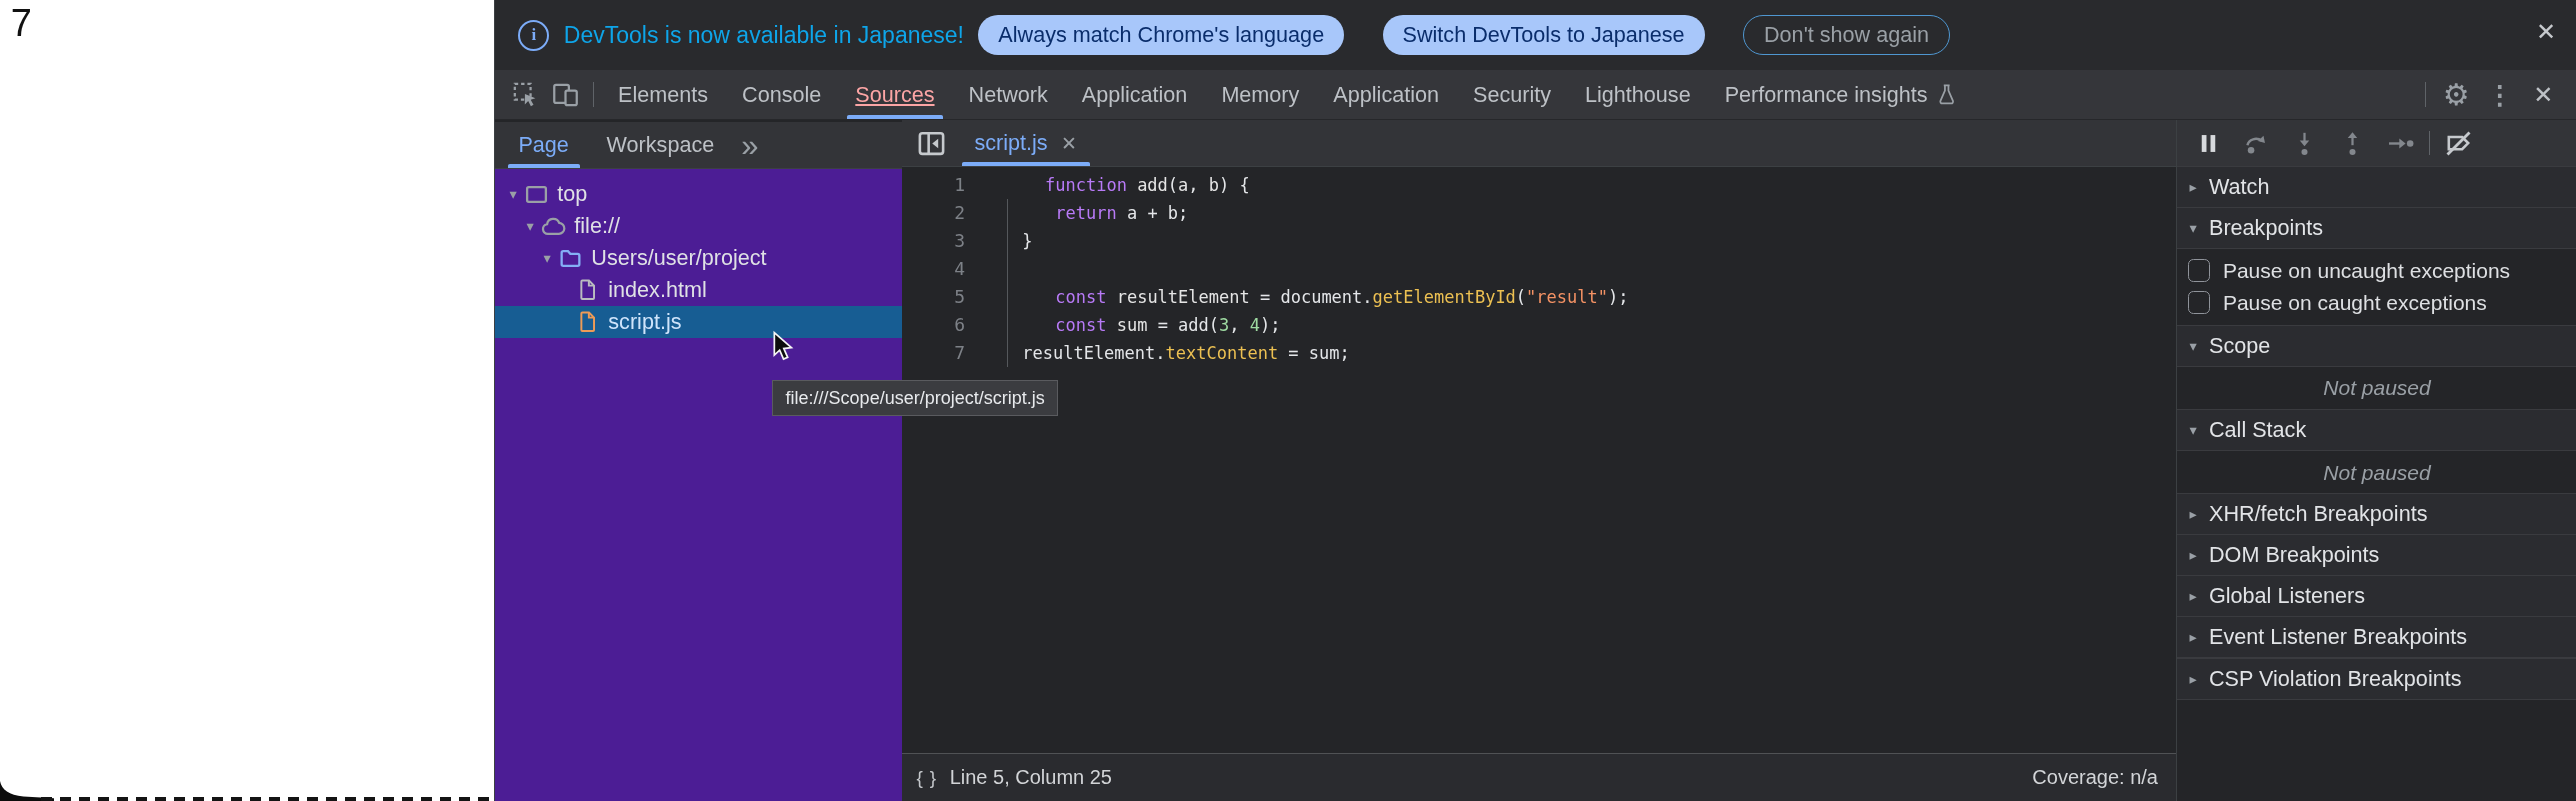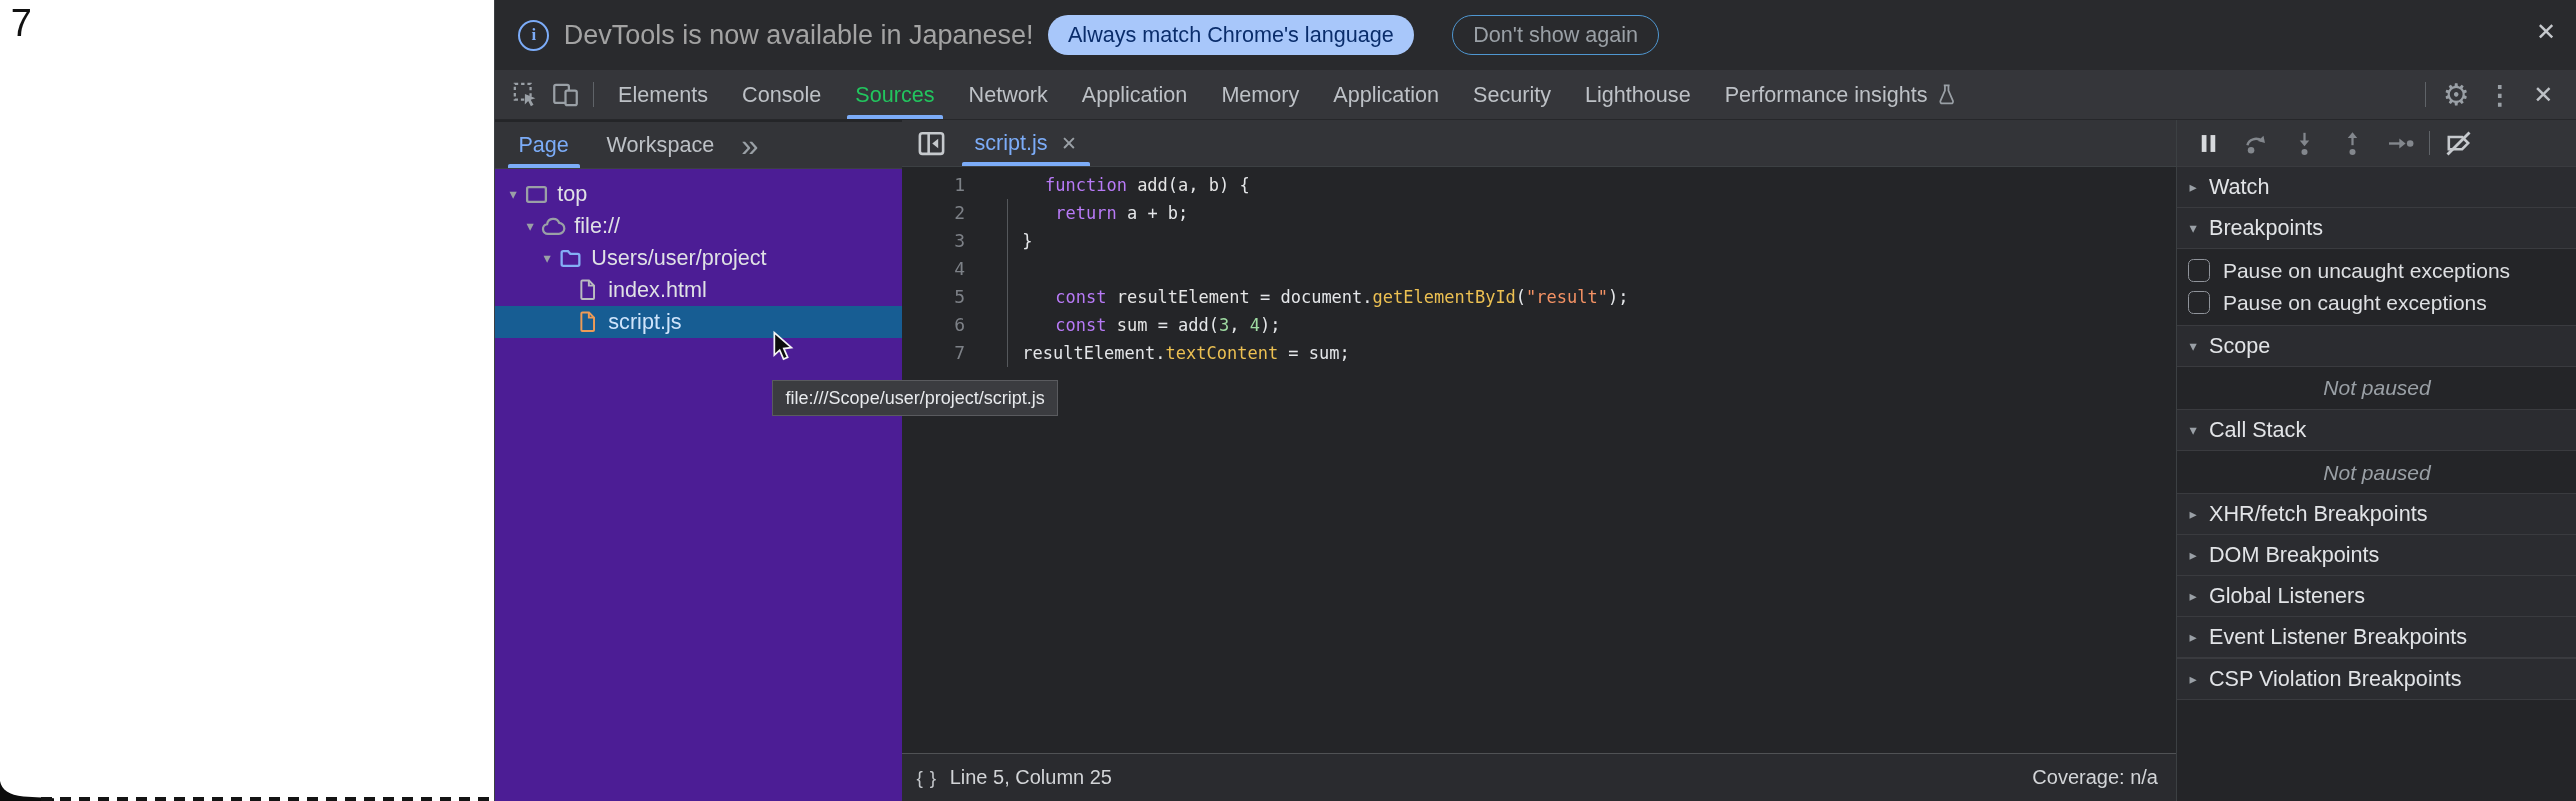--- a/index.html
+++ b/index.html
@@ -13,36 +13,36 @@
   .bottom-dashes{position:absolute;left:41px;bottom:0;width:451px;height:4.5px;
        background:repeating-linear-gradient(90deg,#141414 0 10.8px,transparent 10.8px 19px);}
   
   .devtools{position:absolute;left:494px;top:0;width:2082px;height:801px;background:#242528;
        border-left:0.9px solid #3c4043;box-sizing:border-box;color:#e8eaed;}
   
   .banner{position:absolute;left:0;top:0;right:0;height:70px;background:#292a2d;
        display:flex;align-items:center;padding-left:23.4px;box-sizing:border-box;}
   .info-icon{width:27px;height:27px;border:2.3px solid #7cacf8;border-radius:50%;color:#7cacf8;
        display:flex;align-items:center;justify-content:center;font:bold 17px "Liberation Serif",serif;flex:none;}
-  .banner-msg{margin-left:14.4px;font-size:27px;color:#a3a3a3;white-space:nowrap;}
+  .banner-msg{margin-left:14.4px;font-size:23px;color:#0ea5e9;white-space:nowrap;}
   .banner-buttons{display:flex;align-items:center;gap:24px;}
   .pill{margin-left:14.4px;height:40px;border-radius:20px;padding:0 20px;display:flex;align-items:center;
        font-size:21.6px;border:none;background:none;white-space:nowrap;font-family:inherit;}
   .pill.filled{background:#a8c7fa;color:#0a2d6b;}
   .pill.outlined{border:1.8px solid #4f97d1;color:#9aa0a6;background:transparent;}
   .banner-close{position:absolute;right:20px;top:20px;font-size:24px;color:#c6c9cd;line-height:1;}
   
   .tabbar{position:absolute;left:0;top:70px;right:0;height:50px;background:#35363a;
        border-bottom:0.9px solid #26272a;box-sizing:border-box;display:flex;align-items:center;padding-left:10.8px;}
   .tb-icon{width:40px;height:43px;display:flex;align-items:center;justify-content:center;flex:none;}
   .tb-divider{width:0.9px;height:25px;background:#5f6368;margin:0 7.2px;flex:none;}
   .main-tabs{display:flex;align-items:center;height:100%;}
   .main-tab{height:100%;display:flex;align-items:center;padding:0 17px;font-size:21.6px;color:#bdc1c6;
        position:relative;white-space:nowrap;}
-  .main-tab.selected{color:#22c55e;}
+  .main-tab.selected{color:#fca5a5;text-decoration:underline;}
   .main-tab.selected::after{content:"";position:absolute;left:9px;right:9px;bottom:0;height:3.6px;
        background:#7cacf8;border-radius:1.8px 1.8px 0 0;}
   .main-tab .icon{margin-left:7.2px;display:flex;align-items:center;}
   .tb-right{margin-left:auto;display:flex;align-items:center;padding-right:12.6px;gap:3.6px;height:100%;}
   .tb-txt-icon{width:40px;height:43px;display:flex;align-items:center;justify-content:center;color:#9aa0a6;line-height:1;}
   .tb-txt-icon.gear{font-size:30px;}
   .tb-txt-icon.kebab{font-size:26px;font-weight:bold;}
   .tb-txt-icon.close{font-size:24px;color:#bdc1c6;}
   
   .panels{position:absolute;left:0;top:120px;right:0;bottom:0;}
@@ -122,20 +122,21 @@
 
   <div class="devtools">
 
     <div class="banner">
       <span class="info-icon">
           <span>i</span>
         </span>
       <span class="banner-msg">DevTools is now available in Japanese!</span>
       <span class="banner-buttons">
           <button class="pill filled">Always match Chrome's language</button>
+          <button class="pill filled">Switch DevTools to Japanese</button>
           <button class="pill outlined">Don't show again</button>
         </span>
       <span class="banner-close">✕</span>
     </div>
 
     <div class="tabbar">
       <span class="tb-icon">
           <svg width="27" height="27" viewBox="0 0 24 24">
             <rect x="2.5" y="2.5" width="14" height="14" fill="none" stroke="#9aa0a6" stroke-width="2" stroke-dasharray="3 2.6"></rect>
             <path d="M11.5 11.5l9.3 3.8-4.2 1.3 2.5 4.6-2.3 1.2-2.4-4.7-3 3.2z" fill="#9aa0a6"></path>

